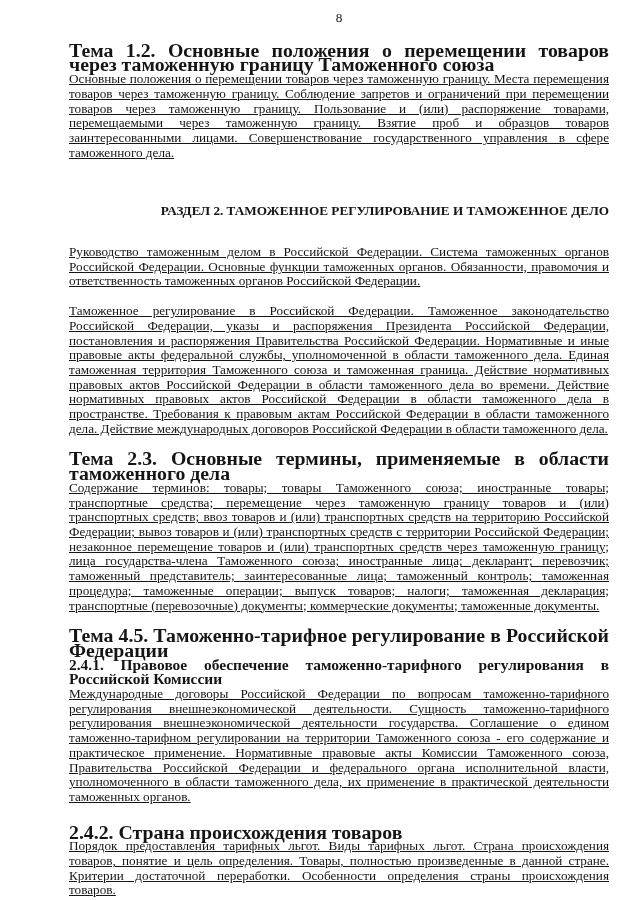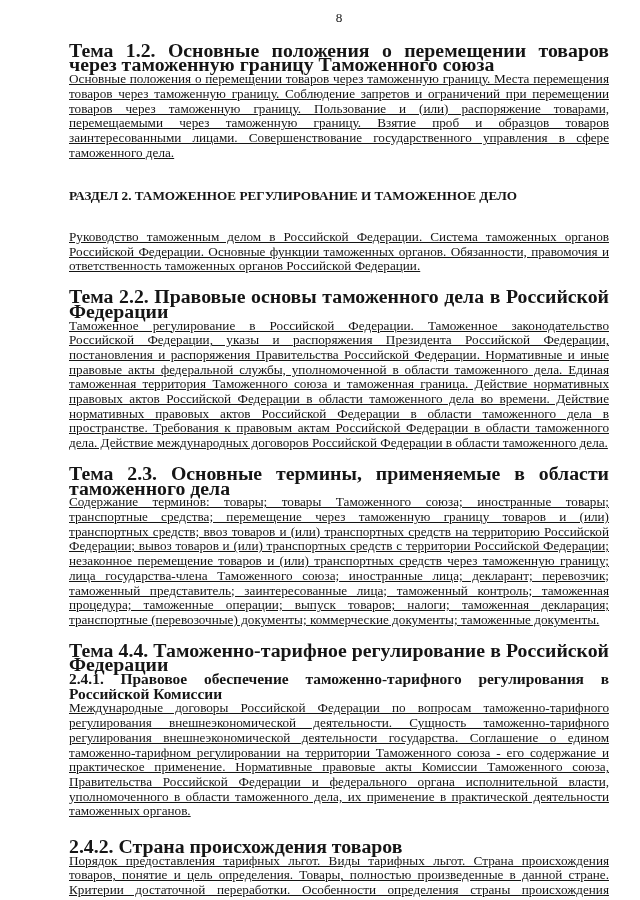--- a/index.html
+++ b/index.html
@@ -37,22 +37,22 @@
     margin: 0;
     text-align: justify;
   }
   .topic-body {
     margin: 0;
     text-align: justify;
     text-decoration: underline;
   }
   .section-heading {
     font-weight: bold;
-    text-align: left;
-    margin: 29px 0 26px 0;
+    text-align: right;
+    margin: 44px 0 26px 0;
   }
   .subtopic {
     margin: 20px 0 0 0;
   }
 </style>
 </head>
 <body>
 
 <div class="page">
 
@@ -63,31 +63,30 @@
     <p class="topic-body">Основные положения о перемещении товаров через таможенную границу. Места перемещения товаров через таможенную границу. Соблюдение запретов и ограничений при перемещении товаров через таможенную границу. Пользование и (или) распоряжение товарами, перемещаемыми через таможенную границу. Взятие проб и образцов товаров заинтересованными лицами. Совершенствование государственного управления в сфере таможенного дела.</p>
   </div>
 
   <div class="section-heading">РАЗДЕЛ 2. ТАМОЖЕННОЕ РЕГУЛИРОВАНИЕ И ТАМОЖЕННОЕ ДЕЛО</div>
 
   <div class="topic">
     <p class="topic-body">Руководство таможенным делом в Российской Федерации. Система таможенных органов Российской Федерации. Основные функции таможенных органов. Обязанности, правомочия и ответственность таможенных органов Российской Федерации.</p>
   </div>
 
   <div class="topic">
-    <h2 class="topic-heading">Тема 2.2. Правовые основы таможенного дела в Российской Федерации</h2>
     <p class="topic-body">Таможенное регулирование в Российской Федерации. Таможенное законодательство Российской Федерации, указы и распоряжения Президента Российской Федерации, постановления и распоряжения Правительства Российской Федерации. Нормативные и иные правовые акты федеральной службы, уполномоченной в области таможенного дела. Единая таможенная территория Таможенного союза и таможенная граница. Действие нормативных правовых актов Российской Федерации в области таможенного дела во времени. Действие нормативных правовых актов Российской Федерации в области таможенного дела в пространстве. Требования к правовым актам Российской Федерации в области таможенного дела. Действие международных договоров Российской Федерации в области таможенного дела.</p>
   </div>
 
   <div class="topic">
     <h2 class="topic-heading">Тема 2.3. Основные термины, применяемые в области таможенного дела</h2>
     <p class="topic-body">Содержание терминов: товары; товары Таможенного союза; иностранные товары; транспортные средства; перемещение через таможенную границу товаров и (или) транспортных средств; ввоз товаров и (или) транспортных средств на территорию Российской Федерации; вывоз товаров и (или) транспортных средств с территории Российской Федерации; незаконное перемещение товаров и (или) транспортных средств через таможенную границу; лица государства-члена Таможенного союза; иностранные лица; декларант; перевозчик; таможенный представитель; заинтересованные лица; таможенный контроль; таможенная процедура; таможенные операции; выпуск товаров; налоги; таможенная декларация; транспортные (перевозочные) документы; коммерческие документы; таможенные документы.</p>
   </div>
 
   <div class="topic">
-    <h2 class="topic-heading">Тема 4.4. Таможенно-тарифное регулирование в Российской Федерации</h2>
+    <h2 class="topic-heading">Тема 4.5. Таможенно-тарифное регулирование в Российской Федерации</h2>
     <h3 class="topic-subheading">2.4.1. Правовое обеспечение таможенно-тарифного регулирования в Российской Комиссии</h3>
     <p class="topic-body">Международные договоры Российской Федерации по вопросам таможенно-тарифного регулирования внешнеэкономической деятельности. Сущность таможенно-тарифного регулирования внешнеэкономической деятельности государства. Соглашение о едином таможенно-тарифном регулировании на территории Таможенного союза - его содержание и практическое применение. Нормативные правовые акты Комиссии Таможенного союза, Правительства Российской Федерации и федерального органа исполнительной власти, уполномоченного в области таможенного дела, их применение в практической деятельности таможенных органов.</p>
   </div>
 
   <div class="topic subtopic">
     <h2 class="topic-heading">2.4.2. Страна происхождения товаров</h2>
     <p class="topic-body">Порядок предоставления тарифных льгот. Виды тарифных льгот. Страна происхождения товаров, понятие и цель определения. Товары, полностью произведенные в данной стране. Критерии достаточной переработки. Особенности определения страны происхождения товаров.</p>
   </div>
 
 </div>

